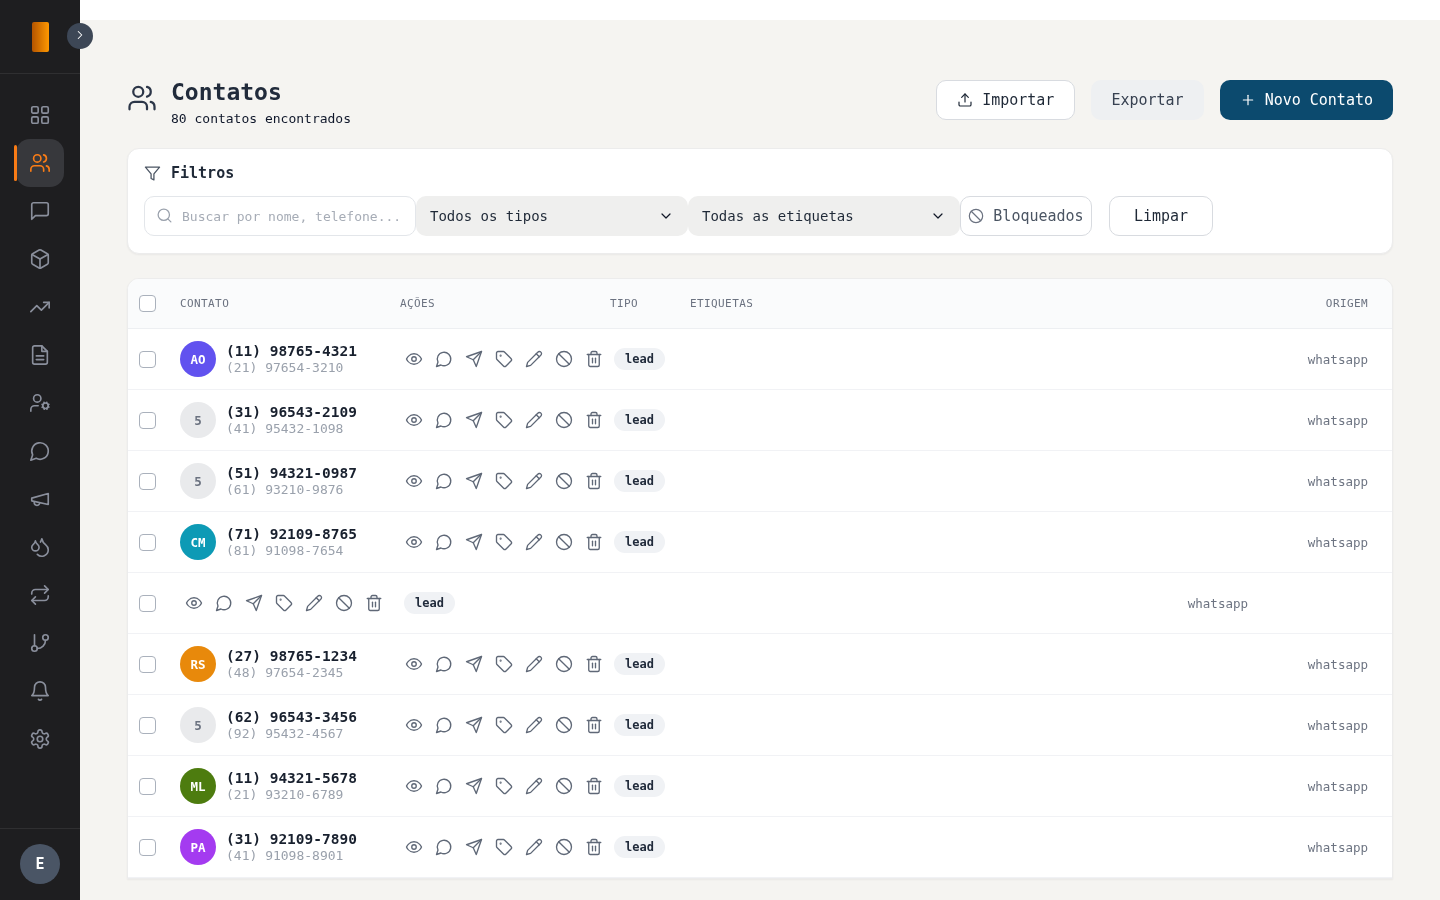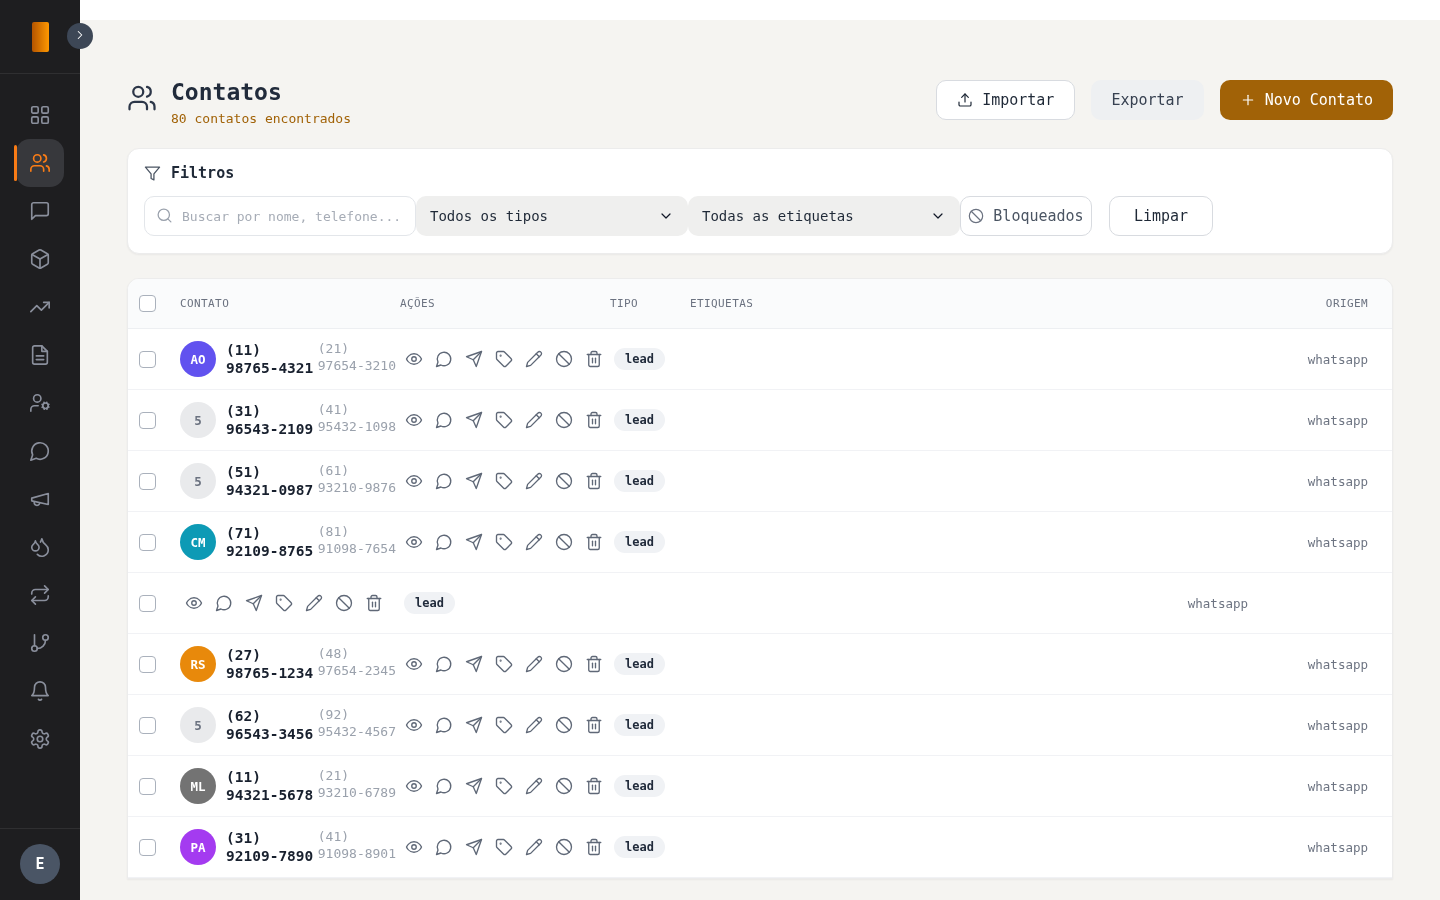--- a/index.html
+++ b/index.html
@@ -20,27 +20,27 @@
 
   
   .main { position:absolute; left:80px; top:0; width:1360px; height:900px; }
   .topstrip { height:20px; background:#ffffff; }
   .content { padding:0 47px; }
 
   .page-header { margin-top:60px; display:flex; justify-content:space-between; align-items:flex-start; }
   .title-wrap { display:flex; gap:14px; }
   .title-icon { color:#2c3648; margin-top:3px; }
   h1 { font-size:23px; font-weight:bold; color:#212b3b; line-height:1.1; }
-  .subtitle { font-size:13px; color:#a16207; margin-top:6px; }
+  .subtitle { font-size:13px; color:#0f172a; margin-top:6px; }
   .header-actions { display:flex; gap:16px; align-items:center; }
 
   .btn { height:40px; border-radius:10px; display:inline-flex; align-items:center; justify-content:center; gap:9px; padding:0 20px; font-family:inherit; font-size:15px; cursor:pointer; white-space:nowrap; }
   .btn-outline { background:#fff; border:1px solid #d8dbe0; color:#1f2937; }
   .btn-ghost { background:#eef0f2; border:none; color:#374151; }
-  .btn-primary { background:#a16207; border:none; color:#fff; }
+  .btn-primary { background:#0c4a6e; border:none; color:#fff; }
 
   
   .filters-card { margin-top:22px; background:#fff; border:1px solid #ececec; border-radius:12px; box-shadow:0 1px 2px rgba(16,24,40,.05); padding:15px 16px 17px; }
   .filters-title { display:flex; align-items:center; gap:10px; font-size:15px; font-weight:bold; color:#1f2937; }
   .filters-title .f-ic { color:#4b5563; display:flex; }
   .filters-row { display:flex; gap:0; margin-top:14px; }
   .search-box { position:relative; width:272px; height:40px; }
   .search-box input { width:100%; height:100%; border:1px solid #e3e6ea; border-radius:10px; padding:0 12px 0 37px; font-family:inherit; font-size:13px; color:#111827; background:#fff; outline:none; }
   .search-box input::placeholder { color:#a6acb6; }
   .search-ic { position:absolute; left:12px; top:11px; color:#9aa1ac; }
@@ -53,21 +53,21 @@
   
   .table-card { margin-top:24px; background:#fff; border:1px solid #ececec; border-radius:12px 12px 0 0; box-shadow:0 1px 2px rgba(16,24,40,.05); overflow:hidden; }
   .grid-cols { display:grid; grid-template-columns:52px 220px 210px 80px 1fr 120px; align-items:center; }
   .thead { height:50px; background:#fafbfc; border-bottom:1px solid #edeff2; color:#6b7280; font-size:11px; letter-spacing:.4px; }
   .cell-check { padding-left:11px; display:flex; }
   .checkbox { width:17px; height:17px; border:1.5px solid #aab1bc; border-radius:4px; background:#fff; display:inline-block; cursor:pointer; }
   .th-right { text-align:right; padding-right:24px; }
   .trow { height:61px; border-bottom:1px solid #f1f2f5; }
   .cell-contact { display:flex; align-items:center; gap:10px; }
   .avatar { width:36px; height:36px; border-radius:50%; display:flex; align-items:center; justify-content:center; font-size:12.5px; font-weight:bold; flex:0 0 36px; }
-  .phones { display:flex; flex-direction:row; }
+  .phones { display:flex; flex-direction:column; }
   .phone-main { font-size:14.5px; font-weight:bold; color:#18202e; line-height:1.25; }
   .phone-sub { font-size:13px; color:#9aa1ac; line-height:1.3; }
   .cell-actions { display:flex; gap:12px; padding-left:5px; }
   .icon-btn { background:none; border:none; padding:0; color:#5f6877; cursor:pointer; display:flex; align-items:center; }
   .cell-type { padding-left:4px; }
   .badge { display:inline-block; background:#f0f2f5; color:#212b3b; font-size:12px; font-weight:bold; padding:4px 11px; border-radius:999px; }
   .cell-origin { text-align:right; padding-right:24px; font-size:12.5px; color:#6d7482; }
 </style>
 </head>
 <body>
@@ -837,21 +837,21 @@
             </div>
     <div class="cell-type"><span class="badge">lead</span></div>
     <div class="cell-tags"></div>
     <div class="cell-origin">whatsapp</div>
           </div>
           <div class="trow grid-cols">
     <div class="cell-check">
               <span class="checkbox"></span>
             </div>
     <div class="cell-contact">
-      <span class="avatar" style="background:#737373;color:#ffffff">ML</span>
+      <span class="avatar" style="background:#4d7c0f;color:#ffffff">ML</span>
       <span class="phones">
         <span class="phone-main">(11) 94321-5678</span>
         <span class="phone-sub">(21) 93210-6789</span>
       </span>
     </div>
     <div class="cell-actions">
               <button class="icon-btn">
                 <span style="display:flex">
                   <svg width="18" height="18" viewBox="0 0 24 24" fill="none" stroke="currentColor" stroke-width="1.8" stroke-linecap="round" stroke-linejoin="round">
                     <path d="M2 12s3-7 10-7 10 7 10 7-3 7-10 7-10-7-10-7Z"></path>

